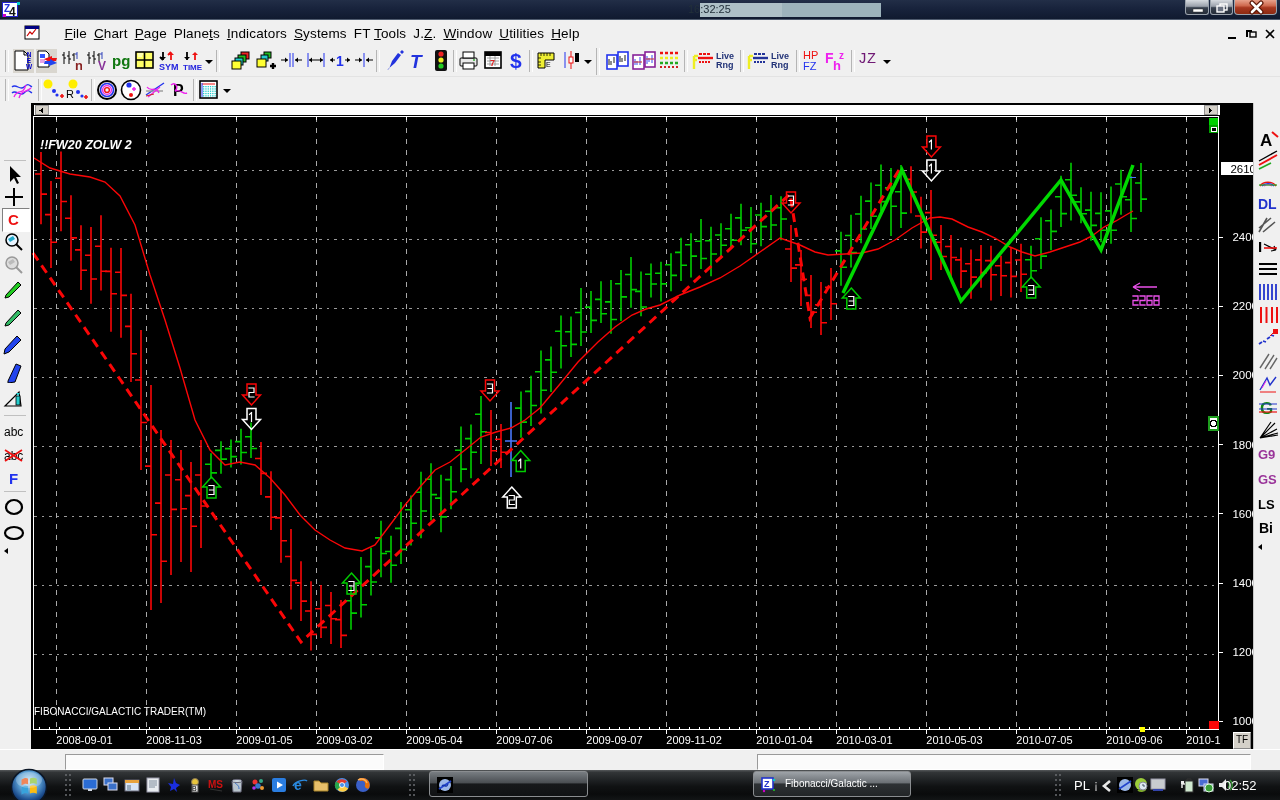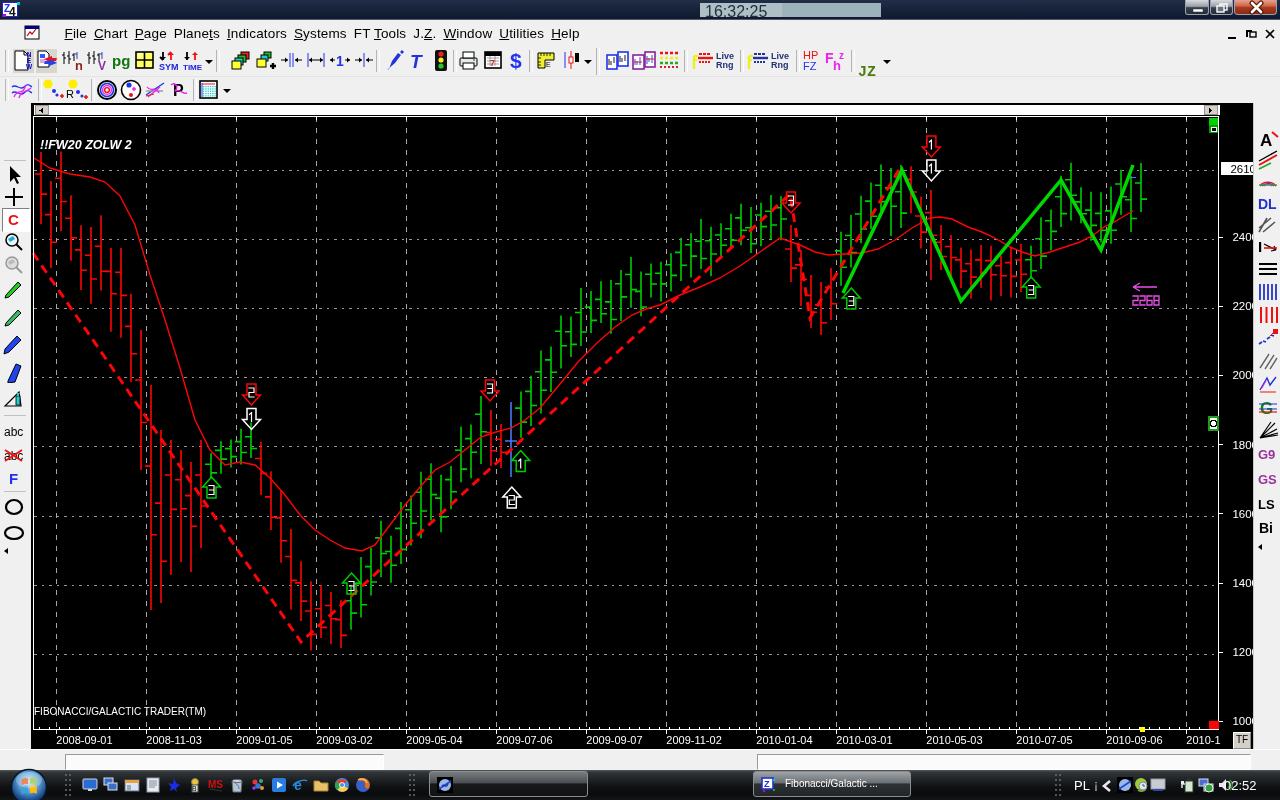--- a/index.html
+++ b/index.html
@@ -8,21 +8,21 @@
 <body>
 <div style="position:absolute;left:0;top:0;width:1280px;height:19px;background:linear-gradient(180deg,#222e47 0%,#18233c 45%,#101a2f 100%);border-bottom:1px solid #4f5b6e">
     <div style="position:absolute;left:2px;top:2px;width:14px;height:13px;background:#ffffff;border:1px solid #2222cc">
       <div style="position:absolute;left:1px;top:1px;font-size:10px;color:#2233dd;font-weight:bold;line-height:10px">Z</div>
     </div>
     <div style="position:absolute;left:9px;top:6px;font-size:12px;font-weight:bold;color:#111;line-height:12px">4</div>
     <div style="position:absolute;left:17px;top:2px;width:3px;height:3px;background:#00cccc"></div>
     <div style="position:absolute;left:3px;top:14px;width:3px;height:3px;background:#cc00cc"></div>
     <div style="position:absolute;left:700px;top:3px;width:181px;height:14px;background:#9db3bb"></div>
     <div style="position:absolute;left:700px;top:3px;width:82px;height:14px;background:#aec0c6"></div>
-    <div style="position:absolute;left:705px;top:3px;font-size:16px;color:#23303a">16:32:25</div>
+    <div style="position:absolute;left:688px;top:3px;font-size:11px;color:#23303a">16:32:25</div>
     <div style="position:absolute;left:1185px;top:0;width:24px;height:15px;border-radius:0 0 3px 3px;background:linear-gradient(180deg,#d7dbe0 0%,#9ba1ab 45%,#39414f 55%,#242b38 100%);border:1px solid #9aa2ac;border-top:none;box-sizing:border-box"><svg width="24" height="15">
         <rect x="7" y="9" width="10" height="3" fill="#fff" stroke="#333" stroke-width="0.5"></rect>
       </svg></div>
     <div style="position:absolute;left:1210px;top:0;width:23px;height:15px;border-radius:0 0 3px 3px;background:linear-gradient(180deg,#d7dbe0 0%,#9ba1ab 45%,#39414f 55%,#242b38 100%);border:1px solid #9aa2ac;border-top:none;box-sizing:border-box"><svg width="23" height="15">
         <rect x="9" y="4" width="7" height="6" fill="none" stroke="#fff" stroke-width="1.4"></rect>
         <rect x="6" y="6" width="7" height="6" fill="#6a7181" stroke="#fff" stroke-width="1.4"></rect>
       </svg></div>
     <div style="position:absolute;left:1234px;top:0;width:43px;height:15px;border-radius:0 0 4px 4px;background:linear-gradient(180deg,#e8a28c 0%,#cf6a4f 40%,#a83820 55%,#8c2a12 100%);border:1px solid #9aa2ac;border-top:none;box-sizing:border-box"><svg width="43" height="15">
         <path d="M17 3L26 12M26 3L17 12" stroke="#5a1505" stroke-width="5" stroke-linecap="round"></path>
         <path d="M17 3L26 12M26 3L17 12" stroke="#fff" stroke-width="2.6" stroke-linecap="round"></path>
@@ -207,21 +207,21 @@
     </svg>
     <div style="position:absolute;left:771px;top:6px;font-size:9px;font-weight:bold;color:#223377;line-height:9px">Live<br>Rng</div>
     <div style="position:absolute;left:796px;top:4px;width:2px;height:22px;border-left:1px solid #b5b5b5;border-right:1px solid #fdfdfd"></div>
     <div style="position:absolute;left:803px;top:4px;font-size:11px;font-weight:normal;color:#ee1111;line-height:11px">HP<br><span style="color:#2233ee">FZ</span></div>
     <svg width="22" height="24" viewBox="0 0 22 24" style="position:absolute;left:824px;top:3px">
       <text x="1" y="14" font-size="14" font-weight="bold" fill="#ee22ee">F</text>
       <text x="9" y="21" font-size="13" font-weight="bold" fill="#ee22ee">h</text>
       <text x="15" y="10" font-size="10" font-weight="bold" fill="#ee22ee">z</text>
     </svg>
     <div style="position:absolute;left:851px;top:4px;width:2px;height:22px;border-left:1px solid #b5b5b5;border-right:1px solid #fdfdfd"></div>
-    <div style="position:absolute;left:858px;top:18px;font-size:15px;font-weight:bold;color:#4d7c0f;font-family:Liberation Mono,monospace">JZ</div>
+    <div style="position:absolute;left:858px;top:5px;font-size:15px;font-weight:normal;color:#701a75;font-family:Liberation Mono,monospace">JZ</div>
     <svg width="10" height="8" viewBox="0 0 10 8" style="position:absolute;left:882px;top:12px">
       <path d="M1 2l4 4 4-4Z" fill="#000"></path>
     </svg>
   </div>
 <div style="position:absolute;left:0;top:77px;width:1280px;height:26px;background:#f0f0f0">
     <div style="position:absolute;left:5px;top:2px;width:2px;height:22px;border-left:1px solid #b5b5b5;border-right:1px solid #fdfdfd"></div>
     <svg width="24" height="22" viewBox="0 0 24 22" style="position:absolute;left:11px;top:2px">
       <path d="M1 8C5 4 9 12 13 8s5-2 8 0" stroke="#2233ee" fill="none" stroke-width="1.3"></path>
       <path d="M1 14C5 10 9 18 13 14s5-2 8 0" stroke="#2233ee" fill="none" stroke-width="1.3"></path>
       <path d="M3 18C7 8 11 18 15 6" stroke="#ee22ee" fill="none" stroke-width="1.3"></path>

